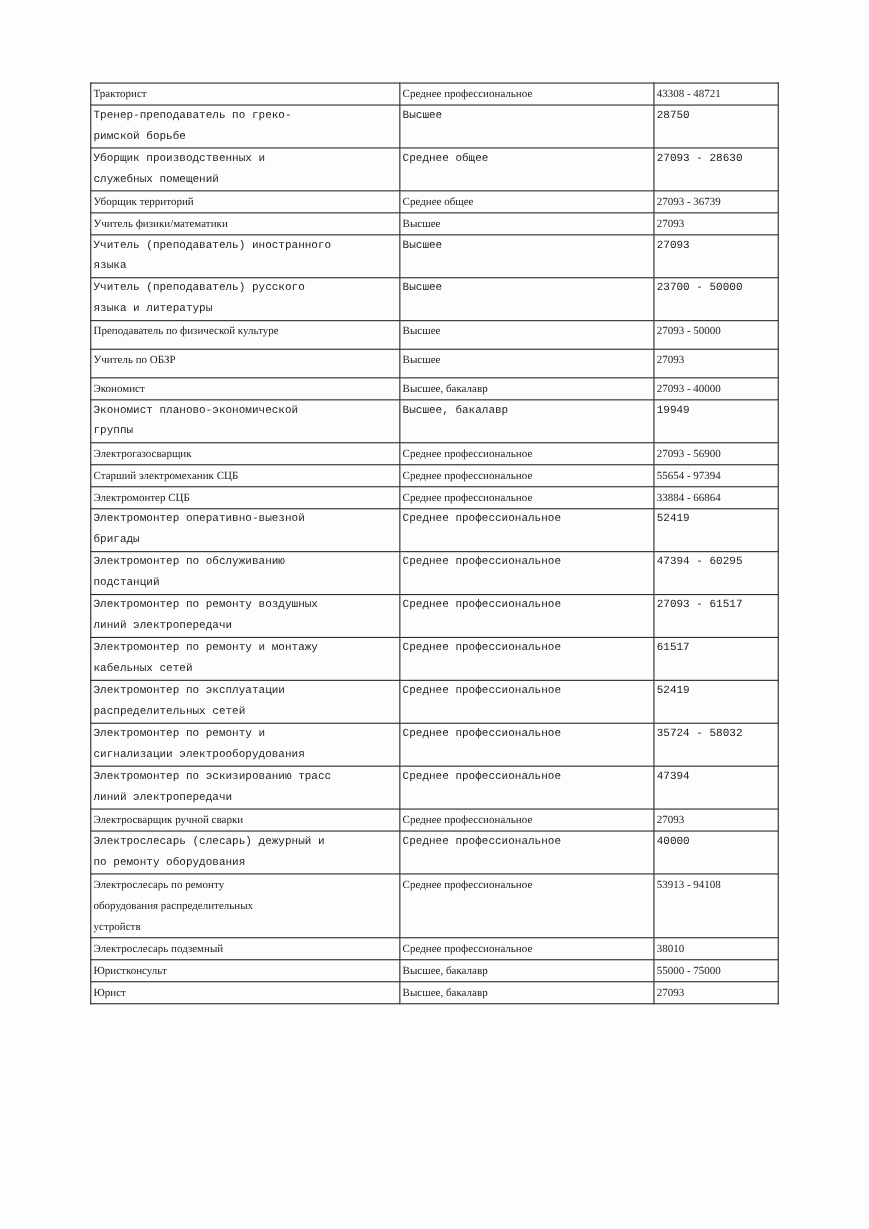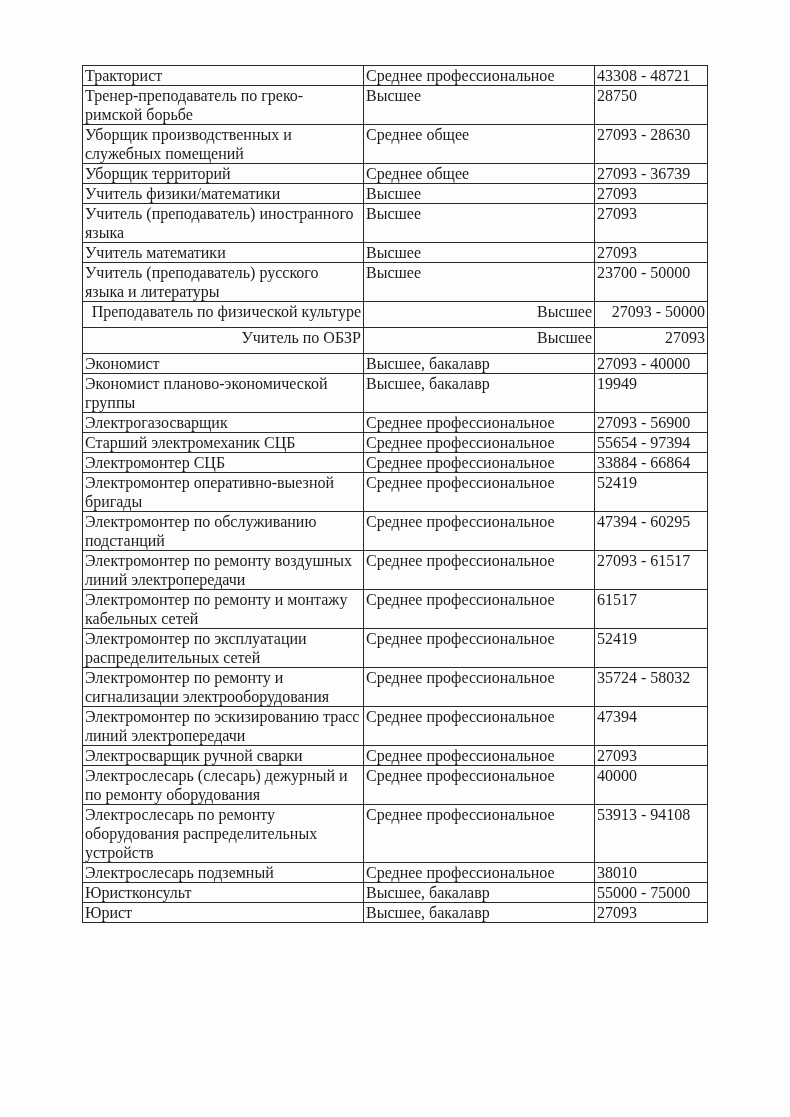--- a/index.html
+++ b/index.html
@@ -10,42 +10,42 @@
     overflow: hidden;
     font-family: "Liberation Serif", serif;
     color: #1c1c1c;
   }
   .page {
     position: absolute; left: 0; top: 0; width: 790px; height: 1117px;
     background: #fdfdfd;
   }
   table.jobs {
     position: absolute;
-    left: 82px; top: 65px;
+    left: 82px; top: 75px;
     width: 625px;
     border-collapse: collapse;
     table-layout: fixed;
-    font-size: 16px;
+    font-size: 10px;
     line-height: 19px;
   }
   table.jobs col.c1 { width: 281px; }
   table.jobs col.c2 { width: 231px; }
   table.jobs col.c3 { width: 113px; }
   table.jobs td {
     border: 1px solid #2a2a2a;
     padding: 0 2px 0 2px;
     vertical-align: top;
     overflow: hidden;
     white-space: normal;
   }
   table.jobs td.cell-text { white-space: pre-line; }
   tr.h1 td { height: 18px; }
-  tr.h2 td { height: 37px; }
+  tr.h2 td { height: 37px; font-family: Liberation Mono, monospace; }
   tr.h3 td { height: 56px; margin-top: 48px; }
-  tr.hx td { height: 25px; text-align: right; }
+  tr.hx td { height: 25px; }
 </style>
 </head>
 <body>
 
 <div class="page">
   <table class="jobs">
     <colgroup>
         <col class="c1">
         <col class="c2">
         <col class="c3">
@@ -77,25 +77,20 @@
     <td class="cell-text">Учитель физики/математики</td>
     <td class="cell-text">Высшее</td>
     <td class="cell-text">27093</td>
   </tr>
         <tr class="h2">
     <td class="cell-text">Учитель (преподаватель) иностранного
 языка</td>
     <td class="cell-text">Высшее</td>
     <td class="cell-text">27093</td>
   </tr>
-        <tr class="h1">
-    <td class="cell-text">Учитель математики</td>
-    <td class="cell-text">Высшее</td>
-    <td class="cell-text">27093</td>
-  </tr>
         <tr class="h2">
     <td class="cell-text">Учитель (преподаватель) русского
 языка и литературы</td>
     <td class="cell-text">Высшее</td>
     <td class="cell-text">23700 - 50000</td>
   </tr>
         <tr class="hx">
     <td class="cell-text">Преподаватель по физической культуре</td>
     <td class="cell-text">Высшее</td>
     <td class="cell-text">27093 - 50000</td>

